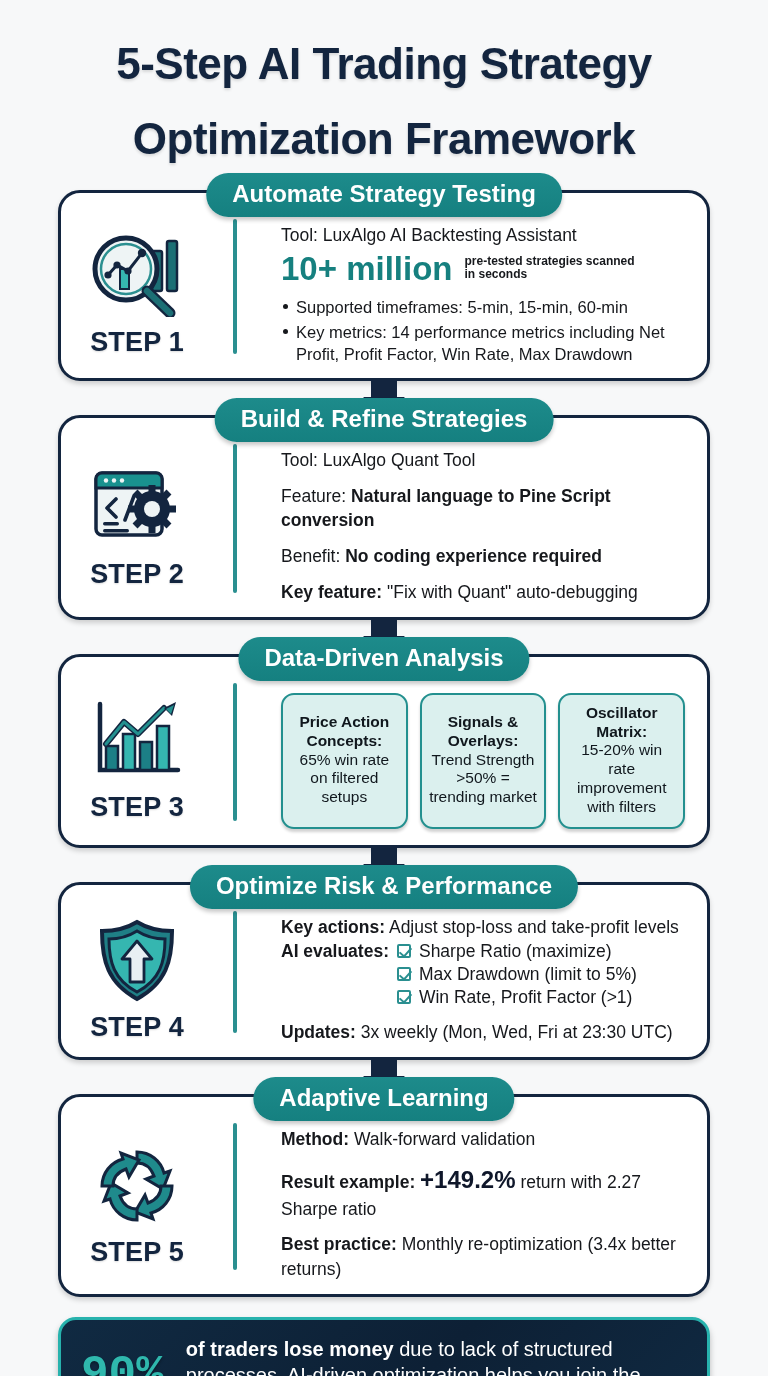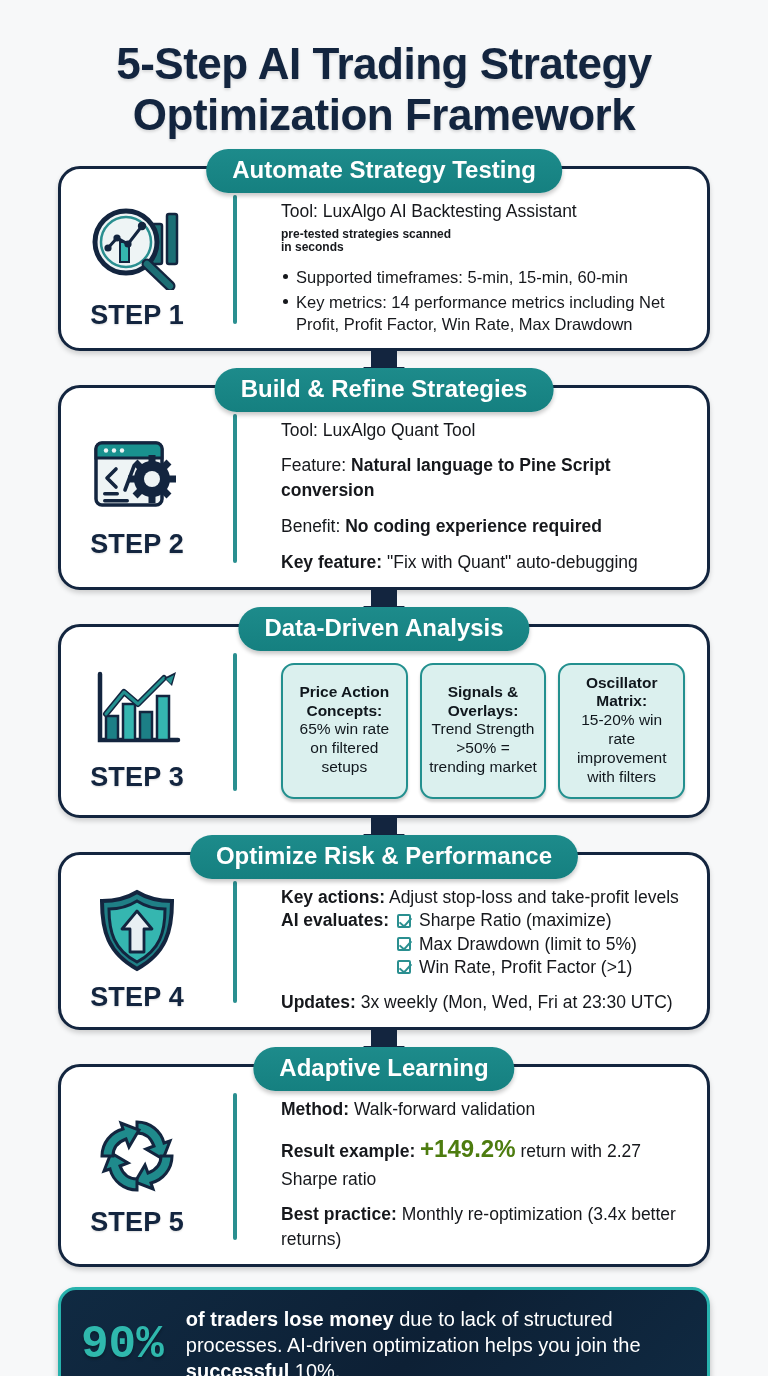--- a/index.html
+++ b/index.html
@@ -22,21 +22,21 @@
   .title {
     text-align: center;
     color: #13253f;
     font-weight: bold;
     font-size: 44px;
     line-height: 1.16;
     letter-spacing: -0.5px;
     padding: 38px 30px 0 30px;
     text-shadow: 0 2px 3px rgba(0,0,0,0.13);
   }
-  .title .l2 { display: block; }
+  .title .l2 { display: block; margin-top: 24px; }
 
   
   .steps { position: relative; padding: 0 58px; margin-top: 26px; }
 
   .step-wrap { position: relative; }
 
   .card {
     position: relative;
     border: 3px solid #13253f;
     border-radius: 22px;
@@ -99,21 +99,21 @@
     flex-direction: column;
     justify-content: center;
     padding-top: 16px;
     padding-right: 4px;
   }
 
   .line { color: #16181c; font-size: 17.5px; line-height: 1.42; }
   .line + .line { margin-top: 6px; }
   .line.sp { margin-top: 11px; }
   .b { font-weight: bold; }
-  .teal-num { color: #4d7c0f; font-weight: bold; }
+  .teal-num { color: #0f172a; font-weight: bold; }
 
   
   .bignum-row { display: flex; align-items: center; gap: 12px; margin: 4px 0 6px 0; }
   .bignum { color: #16807f; font-weight: bold; font-size: 33px; line-height: 1; white-space: nowrap; }
   .bignum-sub { font-weight: bold; font-size: 12px; line-height: 1.12; color: #16181c; }
 
   ul.bullets { list-style: none; margin-top: 2px; }
   ul.bullets li {
     position: relative;
     padding-left: 15px;
@@ -253,20 +253,21 @@
           </div>
           <div class="step-label">STEP 1</div>
         </div>
 
         <div class="divider"></div>
 
         <div class="body-col">
           <div class="line">Tool: LuxAlgo AI Backtesting Assistant</div>
 
           <div class="bignum-row">
+            <div class="bignum">10+ million</div>
             <div class="bignum-sub">
               <div>pre-tested strategies scanned</div>
               <div>in seconds</div>
             </div>
           </div>
 
           <ul class="bullets">
             <li>Supported timeframes: 5-min, 15-min, 60-min</li>
             <li>Key metrics: 14 performance metrics including Net Profit, Profit Factor, Win Rate, Max Drawdown</li>
           </ul>

